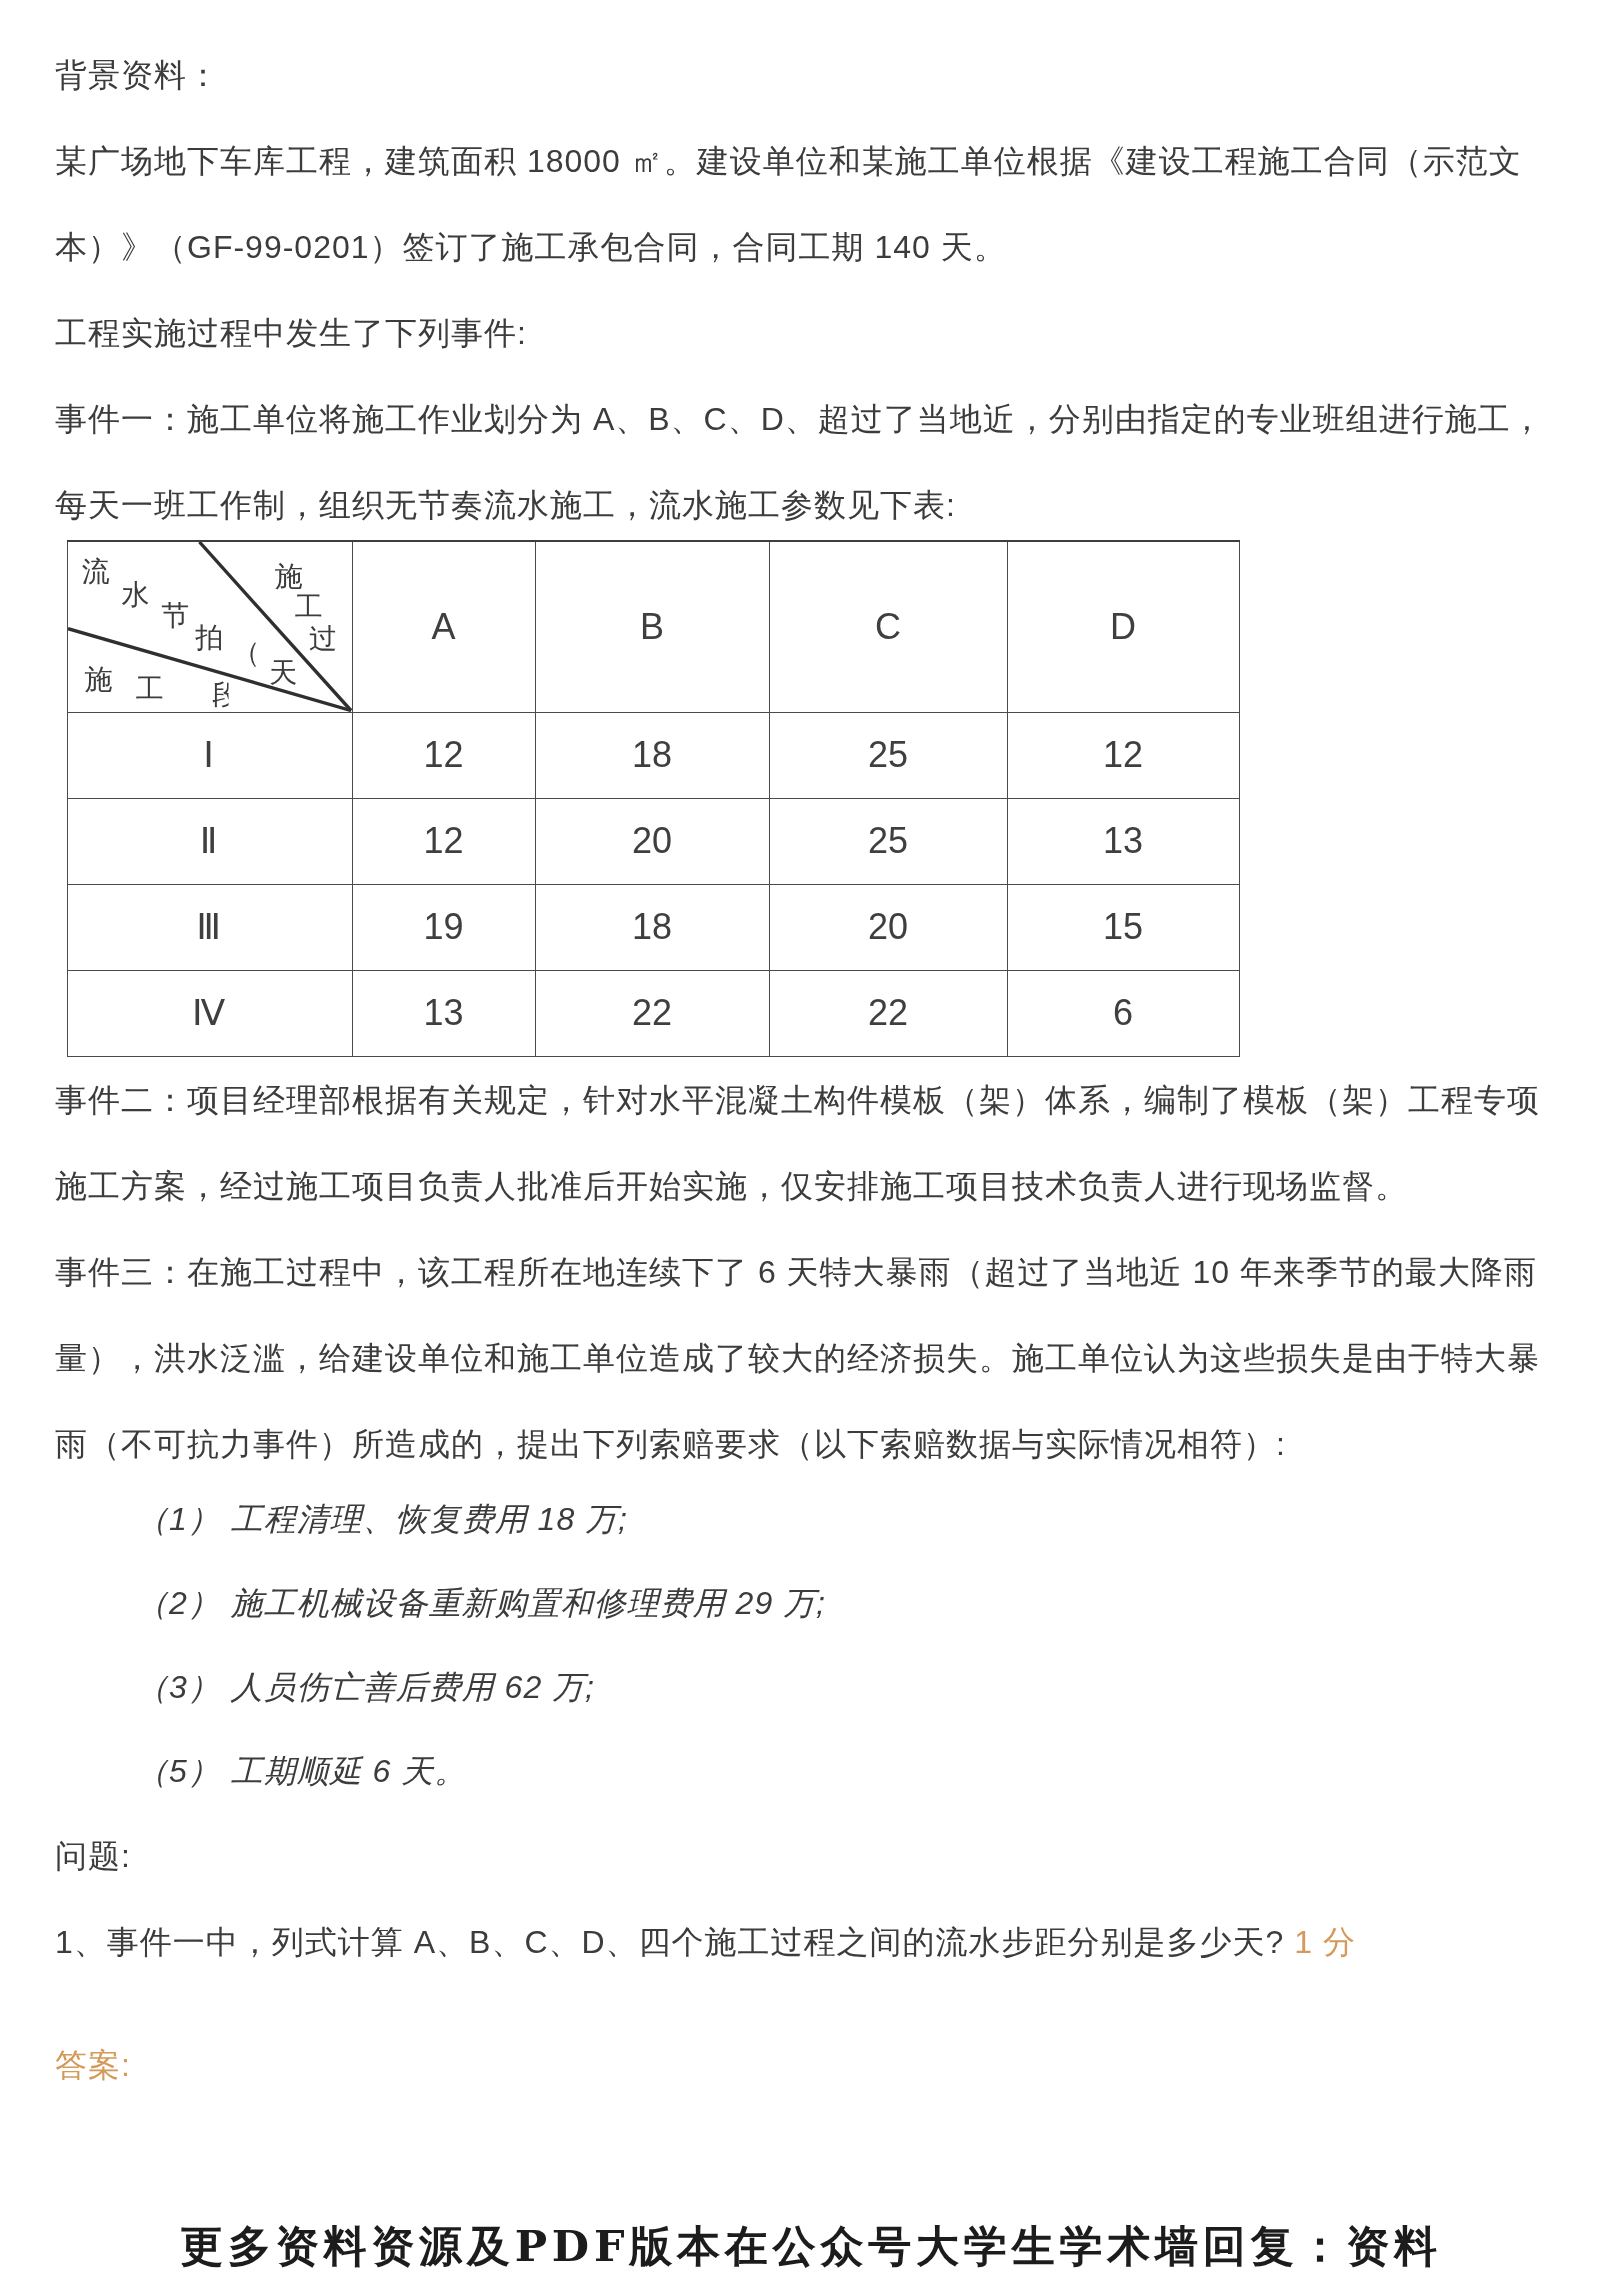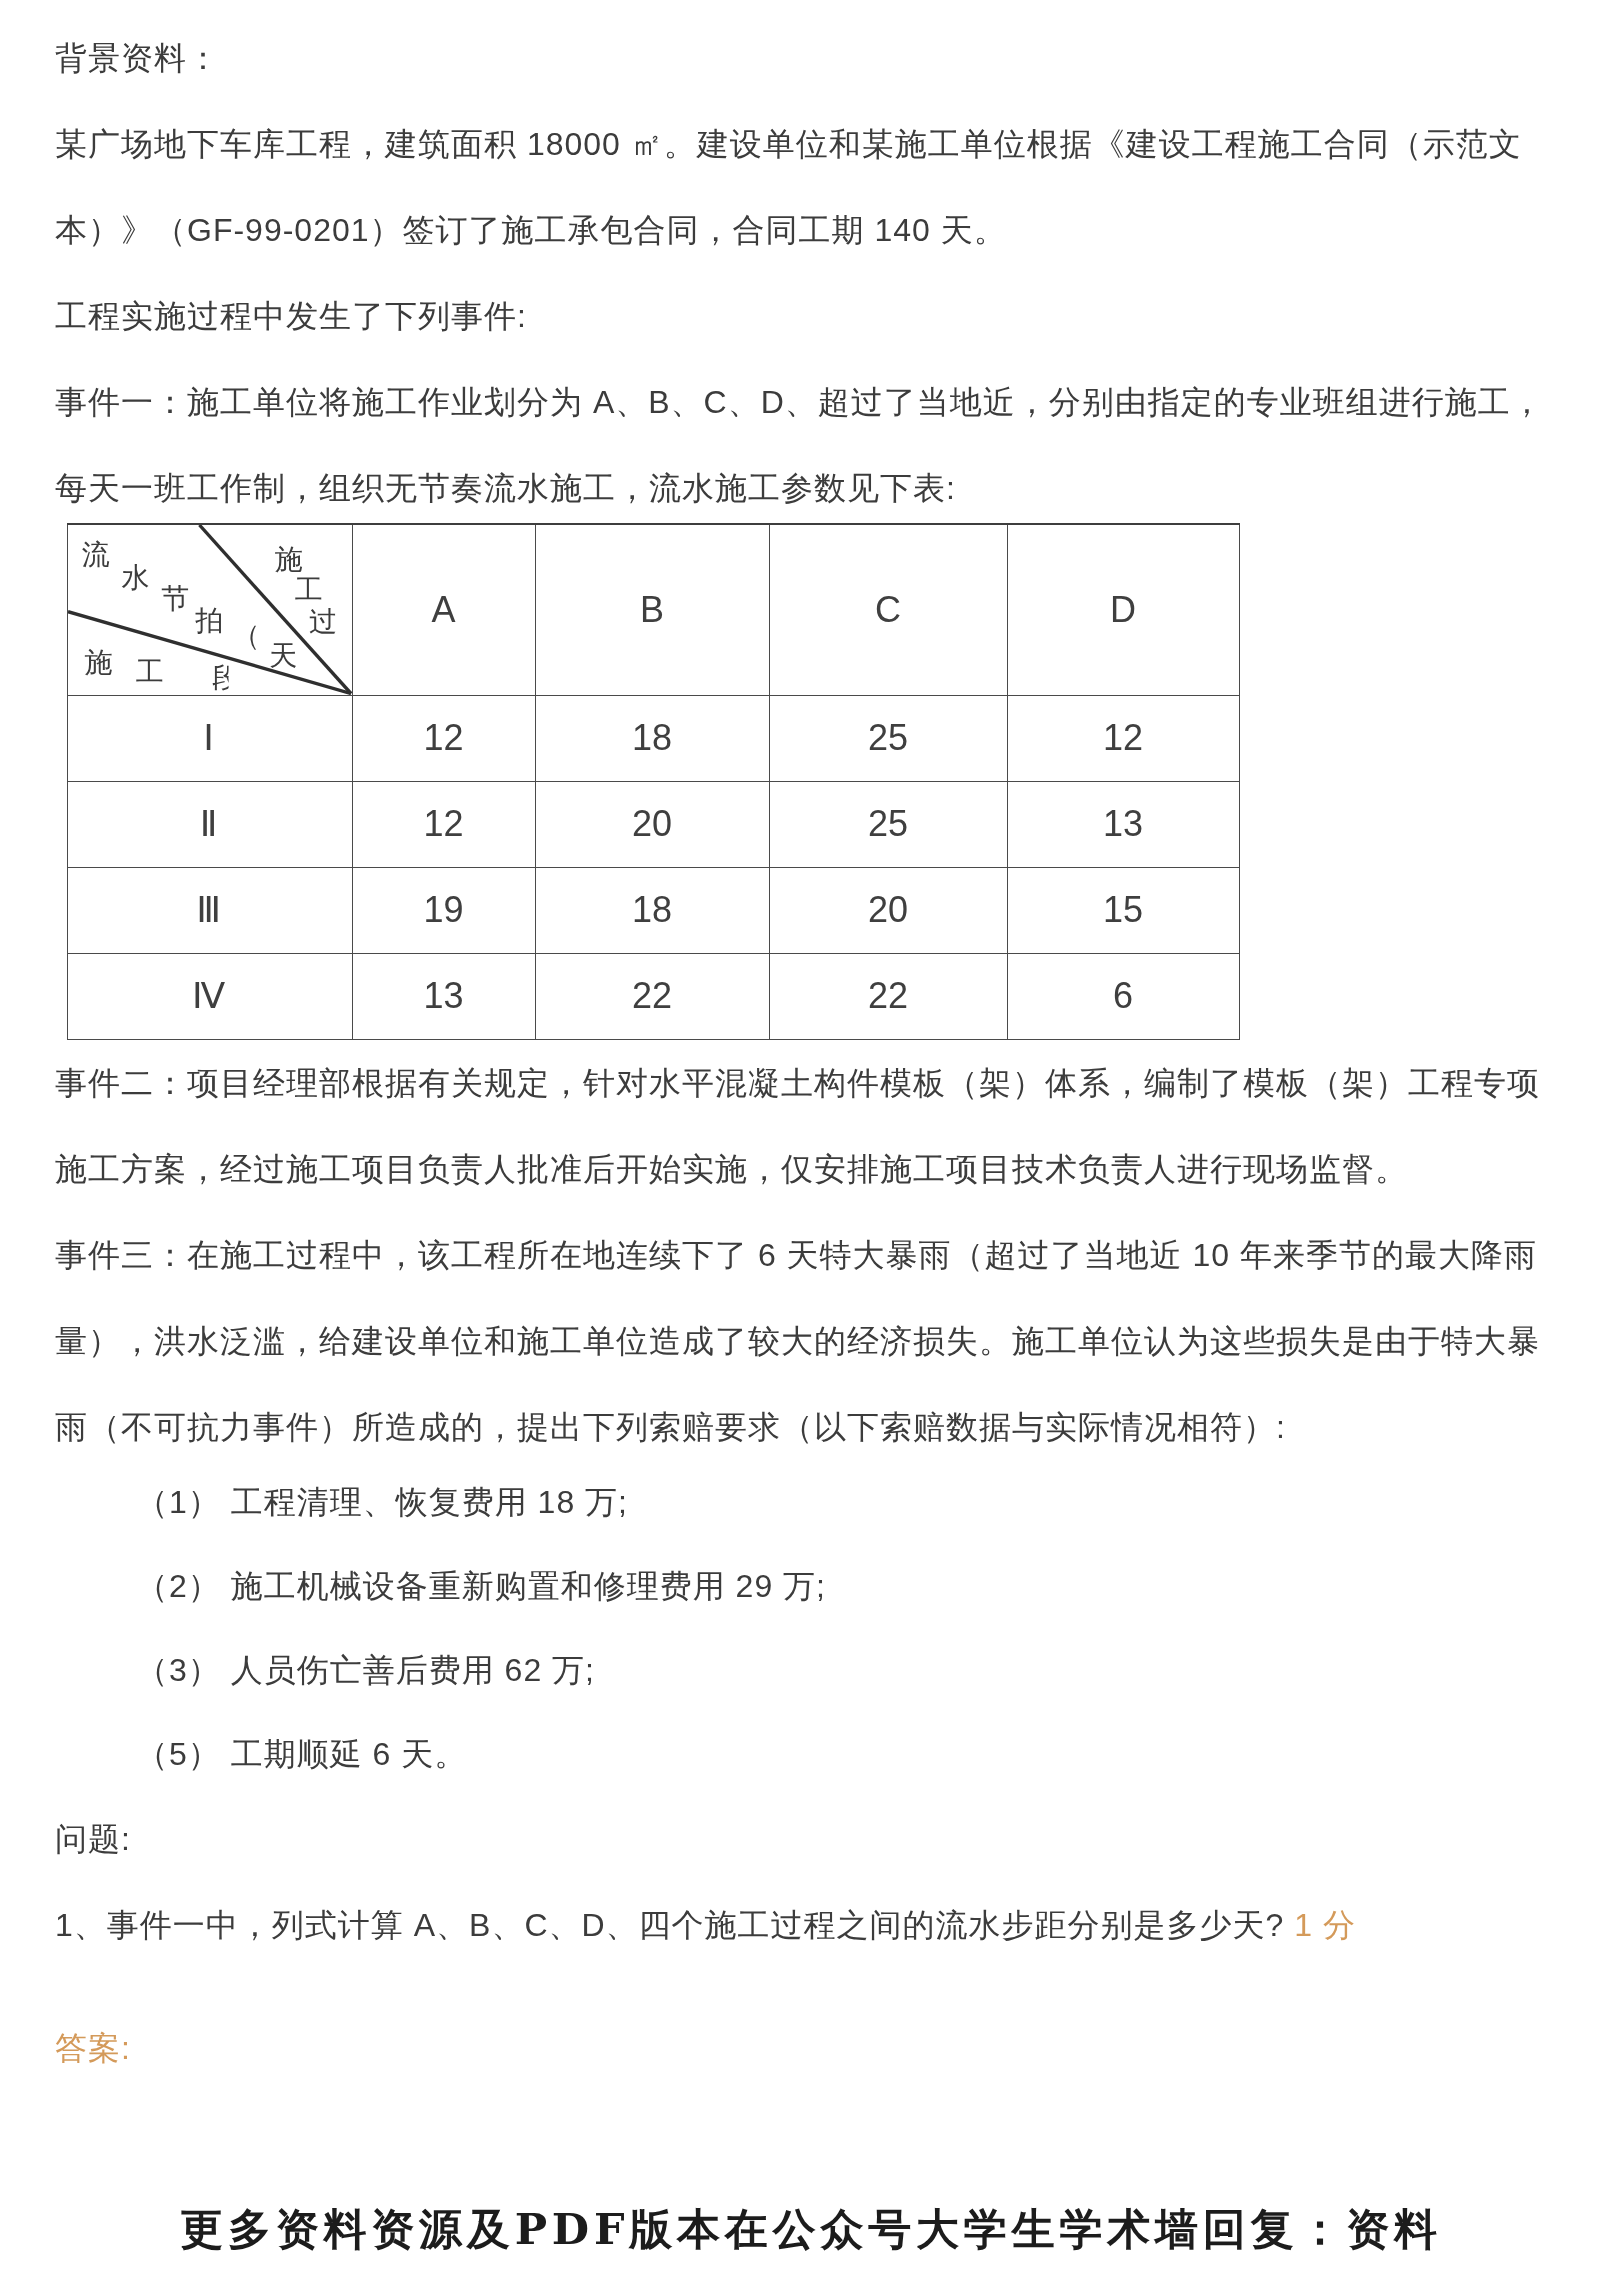--- a/index.html
+++ b/index.html
@@ -1,26 +1,26 @@
 <!DOCTYPE html>
 <html><head>
 <meta charset="utf-8">
 <style>
   html,body{margin:0;padding:0;background:#ffffff;}
   body{
     width:1622px;height:2292px;position:relative;overflow:hidden;
     font-family:"Liberation Sans","DejaVu Sans",sans-serif;
     color:#3c3c3c;
   }
-  .page{padding:15px 55px 0 55px;}
+  .page{padding:32px 55px 0 55px;}
   .line{
     height:86px;line-height:86px;font-size:32px;white-space:nowrap;
     letter-spacing:1px;
   }
-  .claims{margin-top:-9.6px;}
+  .claims{margin-top:-9.6px;font-style:italic;}
   .claim{height:84px;line-height:84px;font-size:32px;white-space:nowrap;padding-left:81px;letter-spacing:1px;}
   .orange{color:#d49a5a;}
   .answer-line{margin-top:37px;}
 
   
   table.flow{
     border-collapse:collapse;table-layout:fixed;
     margin:-7.7px 0 0 11.5px;
   }
   table.flow td{

